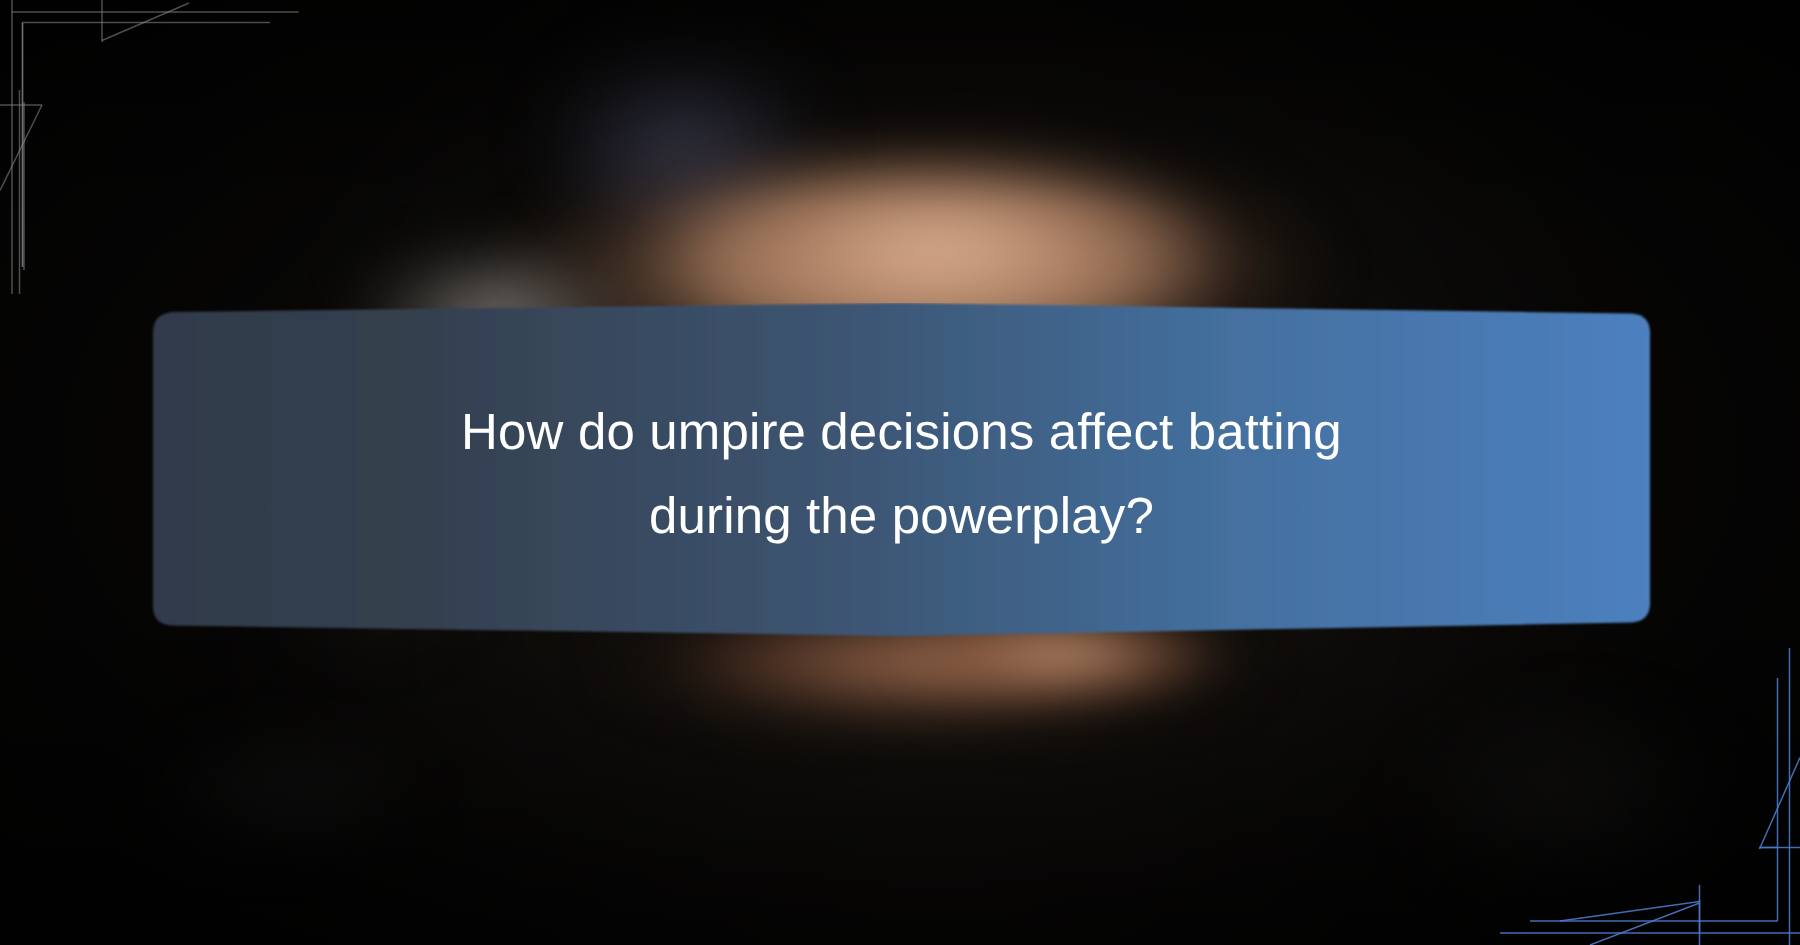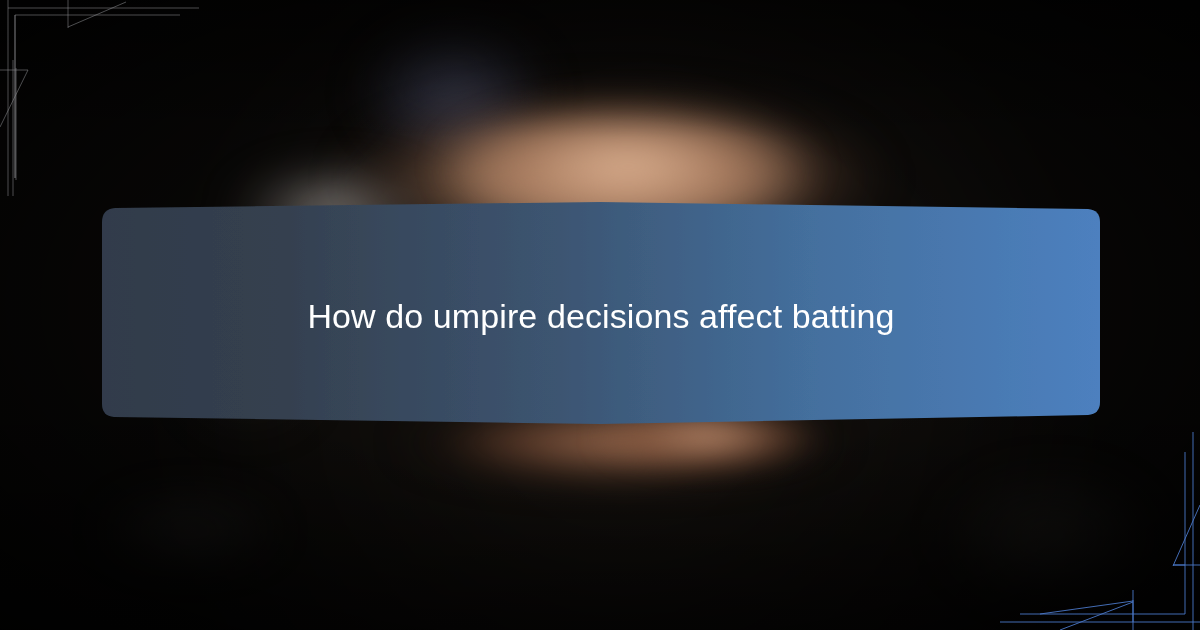--- a/index.html
+++ b/index.html
@@ -233,16 +233,17 @@
                L 1000 200
                Q 1000 212 988 213
                L 500 222
                L 14 215
                Q 2 214 2 202
                Z"></path>
     </svg>
 
     <div class="banner-text">
       <div class="banner-line">How do umpire decisions affect batting</div>
+      <div class="banner-line">during the powerplay?</div>
     </div>
   </div>
 
 </div>
 
 </body></html>

